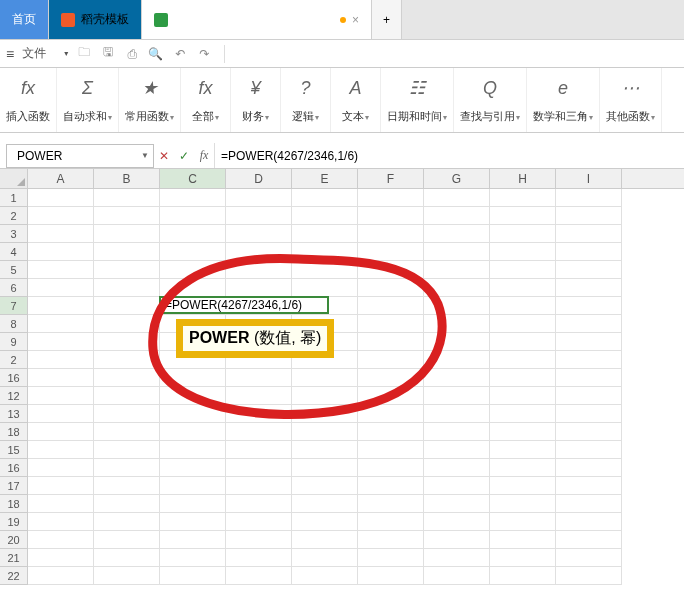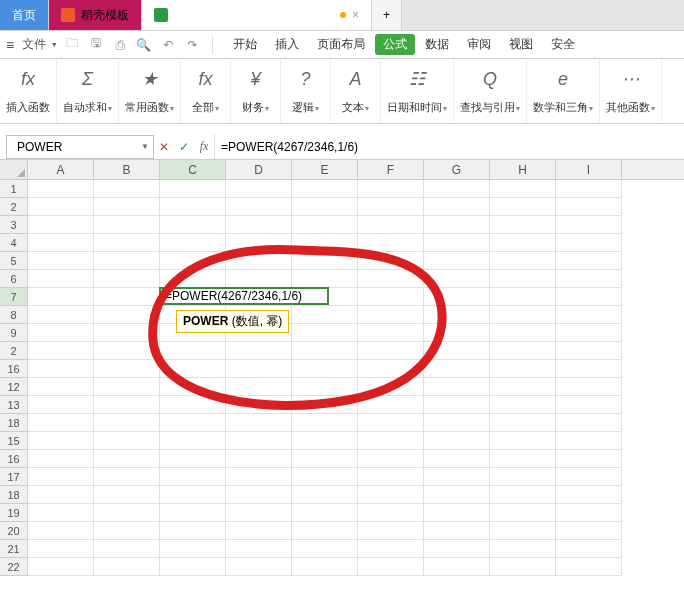--- a/index.html
+++ b/index.html
@@ -1,33 +1,33 @@
 <!DOCTYPE html>
 <html><head>
 <meta charset="utf-8">
 <style>
 * { box-sizing: border-box; margin: 0; padding: 0; font-family: "Microsoft YaHei", sans-serif; }
 body { background: #fff; width: 684px; height: 601px; overflow: hidden; font-size: 12px; }
 
 
-.tabbar { display: flex; height: 31px; background: #e6e6e6; border-bottom: 1px solid #d0d0d0; }
+.tabbar { display: flex; height: 40px; background: #e6e6e6; border-bottom: 1px solid #d0d0d0; }
 .tab { display: flex; align-items: center; padding: 0 12px; border-right: 1px solid #d0d0d0; cursor: pointer; gap: 6px; background: #f5f5f5; }
 .tab.home { background: #4a8ee0; color: #fff; }
-.tab.template { background: #be185d; }
+.tab.template { background: #0369a1; }
 .tab.active { background: #fff; }
 .tab .dot { width: 6px; height: 6px; border-radius: 50%; background: orange; }
 .tab .close { color: #999; font-size: 12px; }
 .ico-box { width: 14px; height: 14px; border-radius: 2px; display: inline-block; }
 .ico-orange { background: #f05a28; }
 .ico-green { background: #2e9b44; }
 
 
 .quickbar { display: flex; align-items: center; height: 28px; background: #fff; border-bottom: 1px solid #ccc; padding: 0 6px; gap: 8px; color: #555; }
 .quickbar .menu-icon { font-size: 14px; }
-.quickbar .file-drop { display: flex; align-items: center; gap: 6px; }
+.quickbar .file-drop { display: flex; align-items: center; gap: 18px; }
 .quickbar .qicon { width: 16px; height: 16px; display: flex; align-items: center; justify-content: center; color: #888; }
 .quickbar .sep { width: 1px; height: 18px; background: #ddd; margin: 0 4px; }
 .quickbar .menu-tab { padding: 0 8px; color: #333; cursor: pointer; }
 .quickbar .menu-tab.active { background: #3fa744; color: #fff; border-radius: 3px; padding: 2px 8px; }
 
 
 .ribbon { display: flex; height: 65px; background: #fff; border-bottom: 1px solid #ccc; }
 .ribbon-item { display: flex; flex-direction: column; align-items: center; justify-content: center; padding: 0 6px; border-right: 1px solid #eee; min-width: 50px; cursor: pointer; }
 .ribbon-icon { width: 24px; height: 24px; display: flex; align-items: center; justify-content: center; font-size: 18px; color: #666; font-style: italic; }
 .ribbon-label { font-size: 11px; color: #333; margin-top: 9px; white-space: nowrap; }
@@ -52,21 +52,21 @@
 .colhead.sel { background: #d8e8d8; }
 .rows { display: flex; }
 .rowheads { display: flex; flex-direction: column; }
 .rowhead { width: 28px; height: 18px; border-bottom: 1px solid #ccc; border-right: 1px solid #ccc; text-align: center; font-size: 11px; color: #555; background: #f0f0f0; line-height: 18px; }
 .rowhead.sel { background: #d8e8d8; }
 .cells { position: relative; }
 .cellrow { display: flex; }
 .cell { width: 66px; height: 18px; border-right: 1px solid #e0e0e0; border-bottom: 1px solid #e0e0e0; }
 
 .active-cell { position: absolute; border: 2px solid #3a8a3a; background: #fff; font-family: monospace; font-size: 12px; display: flex; align-items: center; padding: 0 4px; }
-.tooltip { position: absolute; background: #fffff0; border: 1px solid #eab308; font-size: 12px; padding: 2px 6px; white-space: nowrap; }
+.tooltip { position: absolute; background: #fffff0; border: 7px solid #eab308; font-size: 16px; padding: 2px 6px; white-space: nowrap; }
 .tooltip b { font-weight: bold; }
 
 .annot { position: absolute; pointer-events: none; }
 .annot svg { overflow: visible; }
 </style>
 </head>
 <body>
 
 <div class="tabbar">
   <div class="tab home">
@@ -90,30 +90,20 @@
     <span>文件</span>
     <span style="font-size:8px;">▾</span>
   </span>
   <span class="qicon">🗀</span>
   <span class="qicon">🖫</span>
   <span class="qicon">⎙</span>
   <span class="qicon">🔍</span>
   <span class="qicon">↶</span>
   <span class="qicon">↷</span>
   <span class="sep"></span>
-  <div id="menu-tabs" style="display:flex;align-items:center;gap:2px;">
-      <span class="menu-tab">开始</span>
-      <span class="menu-tab">插入</span>
-      <span class="menu-tab">页面布局</span>
-      <span class="menu-tab active">公式</span>
-      <span class="menu-tab">数据</span>
-      <span class="menu-tab">审阅</span>
-      <span class="menu-tab">视图</span>
-      <span class="menu-tab">安全</span>
-    </div>
 </div>
 
 <div class="ribbon" id="ribbon">
     <div class="ribbon-item">
       <div class="ribbon-icon">fx</div>
       <div class="ribbon-label">插入函数</div>
     </div>
     <div class="ribbon-item">
       <div class="ribbon-icon">Σ</div>
       <div class="ribbon-label">自动求和<span class="drop">▾</span></div>

